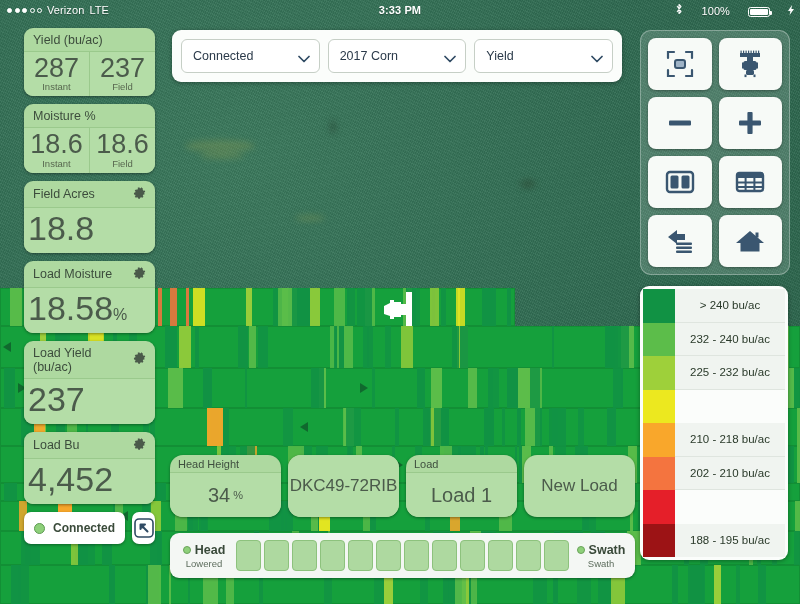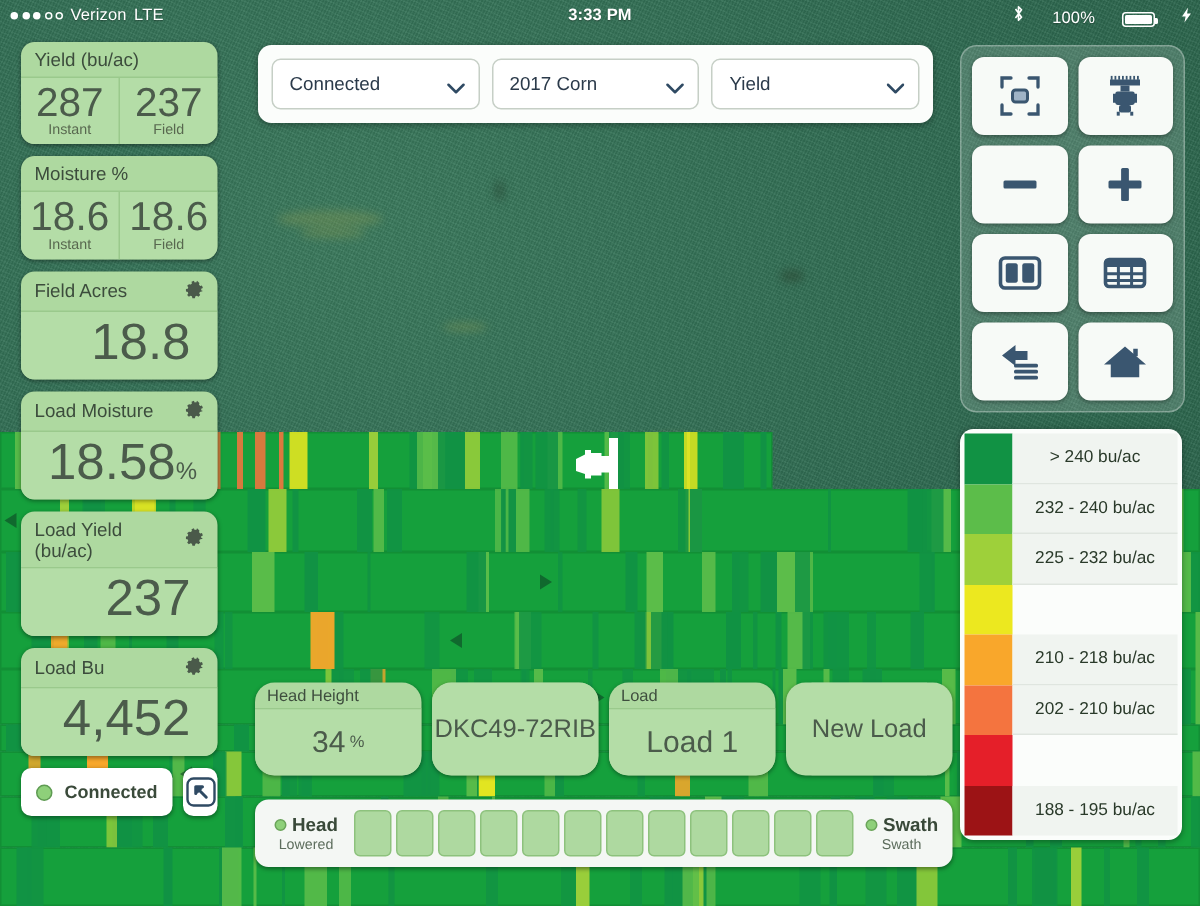--- a/index.html
+++ b/index.html
@@ -62,21 +62,21 @@
   #status-right{ margin-left:auto; display:flex; align-items:flex-end;
     gap:18px; padding-right:6px; }
   .batt{ width:22px;height:10px;border:1px solid #fff;border-radius:2.5px;
     position:relative; padding:1px; }
   .batt::after{ content:""; position:absolute; right:-3px; top:3px;
     width:2px;height:4px;background:#fff;border-radius:0 1px 1px 0; }
   .batt b{ display:block;height:100%;background:#fff;border-radius:1px; }
 
   
   #left-col{
-    position:absolute; left:14px; top:28px; width:131px; z-index:25;
+    position:absolute; left:24px; top:28px; width:131px; z-index:25;
   }
   .metric-card{
     background:#aed9a0;
     border-radius:9px;
     box-shadow:0 1px 3px rgba(0,0,0,.40);
     overflow:hidden;
     margin-bottom:8px;
   }
   .metric-head{
     display:flex; align-items:center; justify-content:space-between;
@@ -84,21 +84,21 @@
     font-size:12.5px; color:#3c4c3c; font-weight:normal;
     border-bottom:1px solid #9ac98c;
   }
   .metric-body{ display:flex; background:#b4dda7; }
   .metric-cell{
     flex:1; text-align:center; padding:2px 0 4px;
   }
   .metric-cell + .metric-cell{ border-left:1px solid #9ac98c; }
   .metric-val{ font-size:27px; color:#4b5b4b; line-height:1.05; font-weight:300; }
   .metric-lbl{ font-size:9.5px; color:#58684f; margin-top:-1px; }
-  .metric-single{ padding:1px 18px 6px; text-align:right; background:#b4dda7; }
+  .metric-single{ padding:1px 4px 6px; text-align:left; background:#b4dda7; }
   .metric-single .big{ font-size:34px; color:#4b5b4b; font-weight:300; line-height:1.12; }
   .metric-single .big .unit{ font-size:16px; }
   .gear{ width:14px;height:14px; flex:0 0 auto; }
 
   
   #conn-row{ display:flex; align-items:center; gap:7px; }
   #connected-pill{
     flex:1; height:32px; background:#fff; border-radius:7px;
     display:flex; align-items:center; gap:8px; padding:0 10px;
     box-shadow:0 1px 3px rgba(0,0,0,.38);

